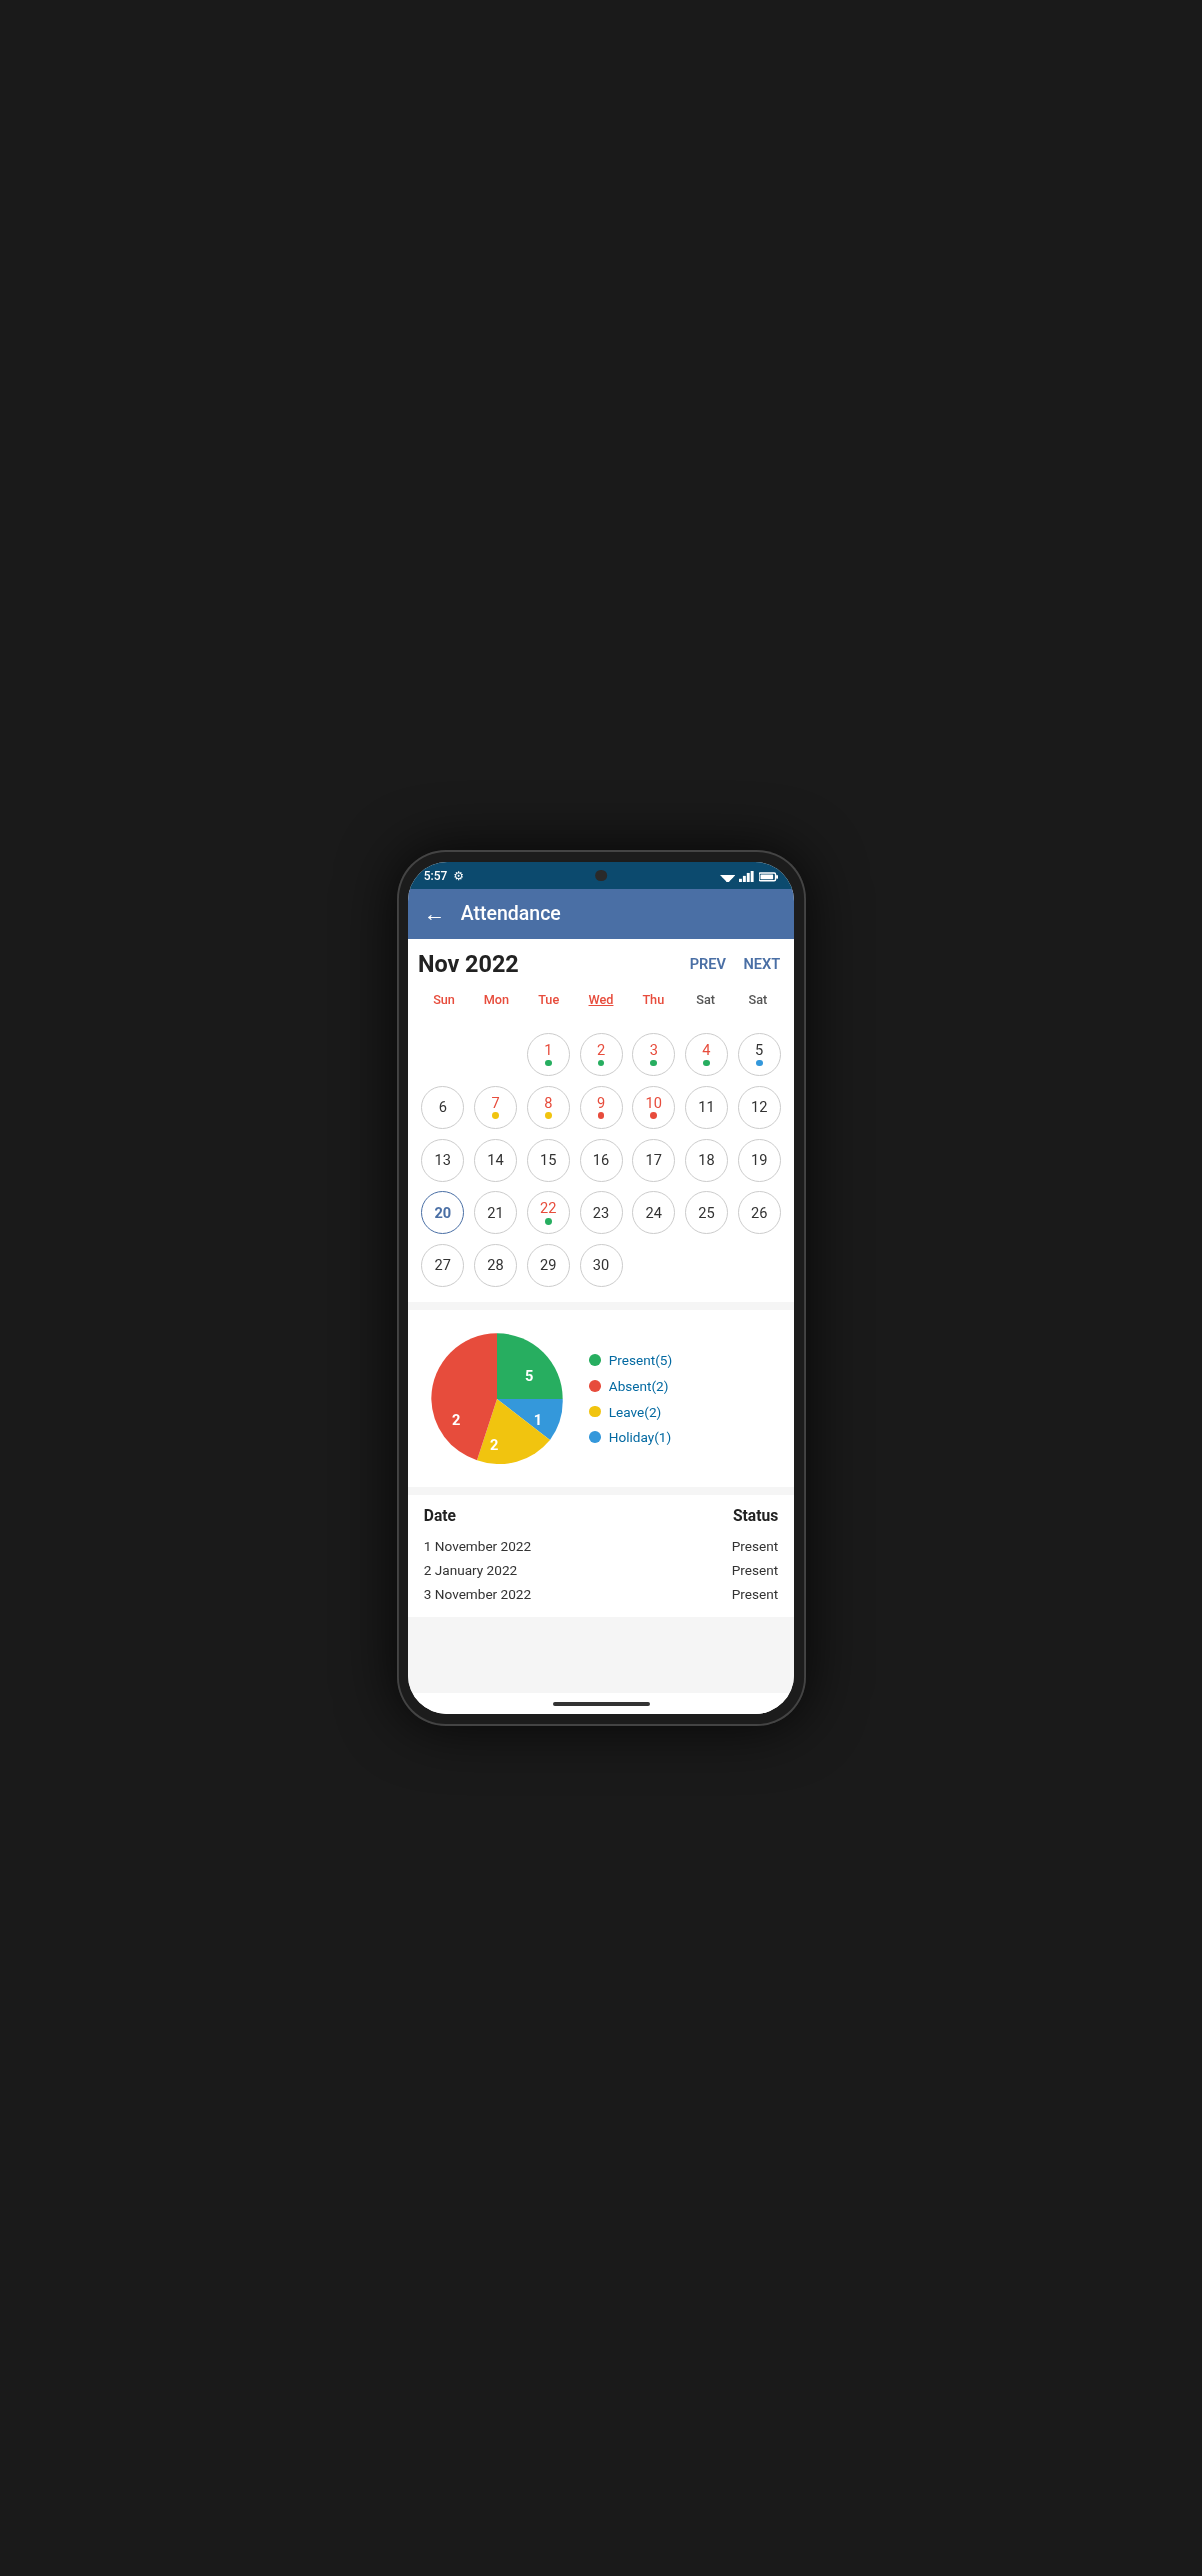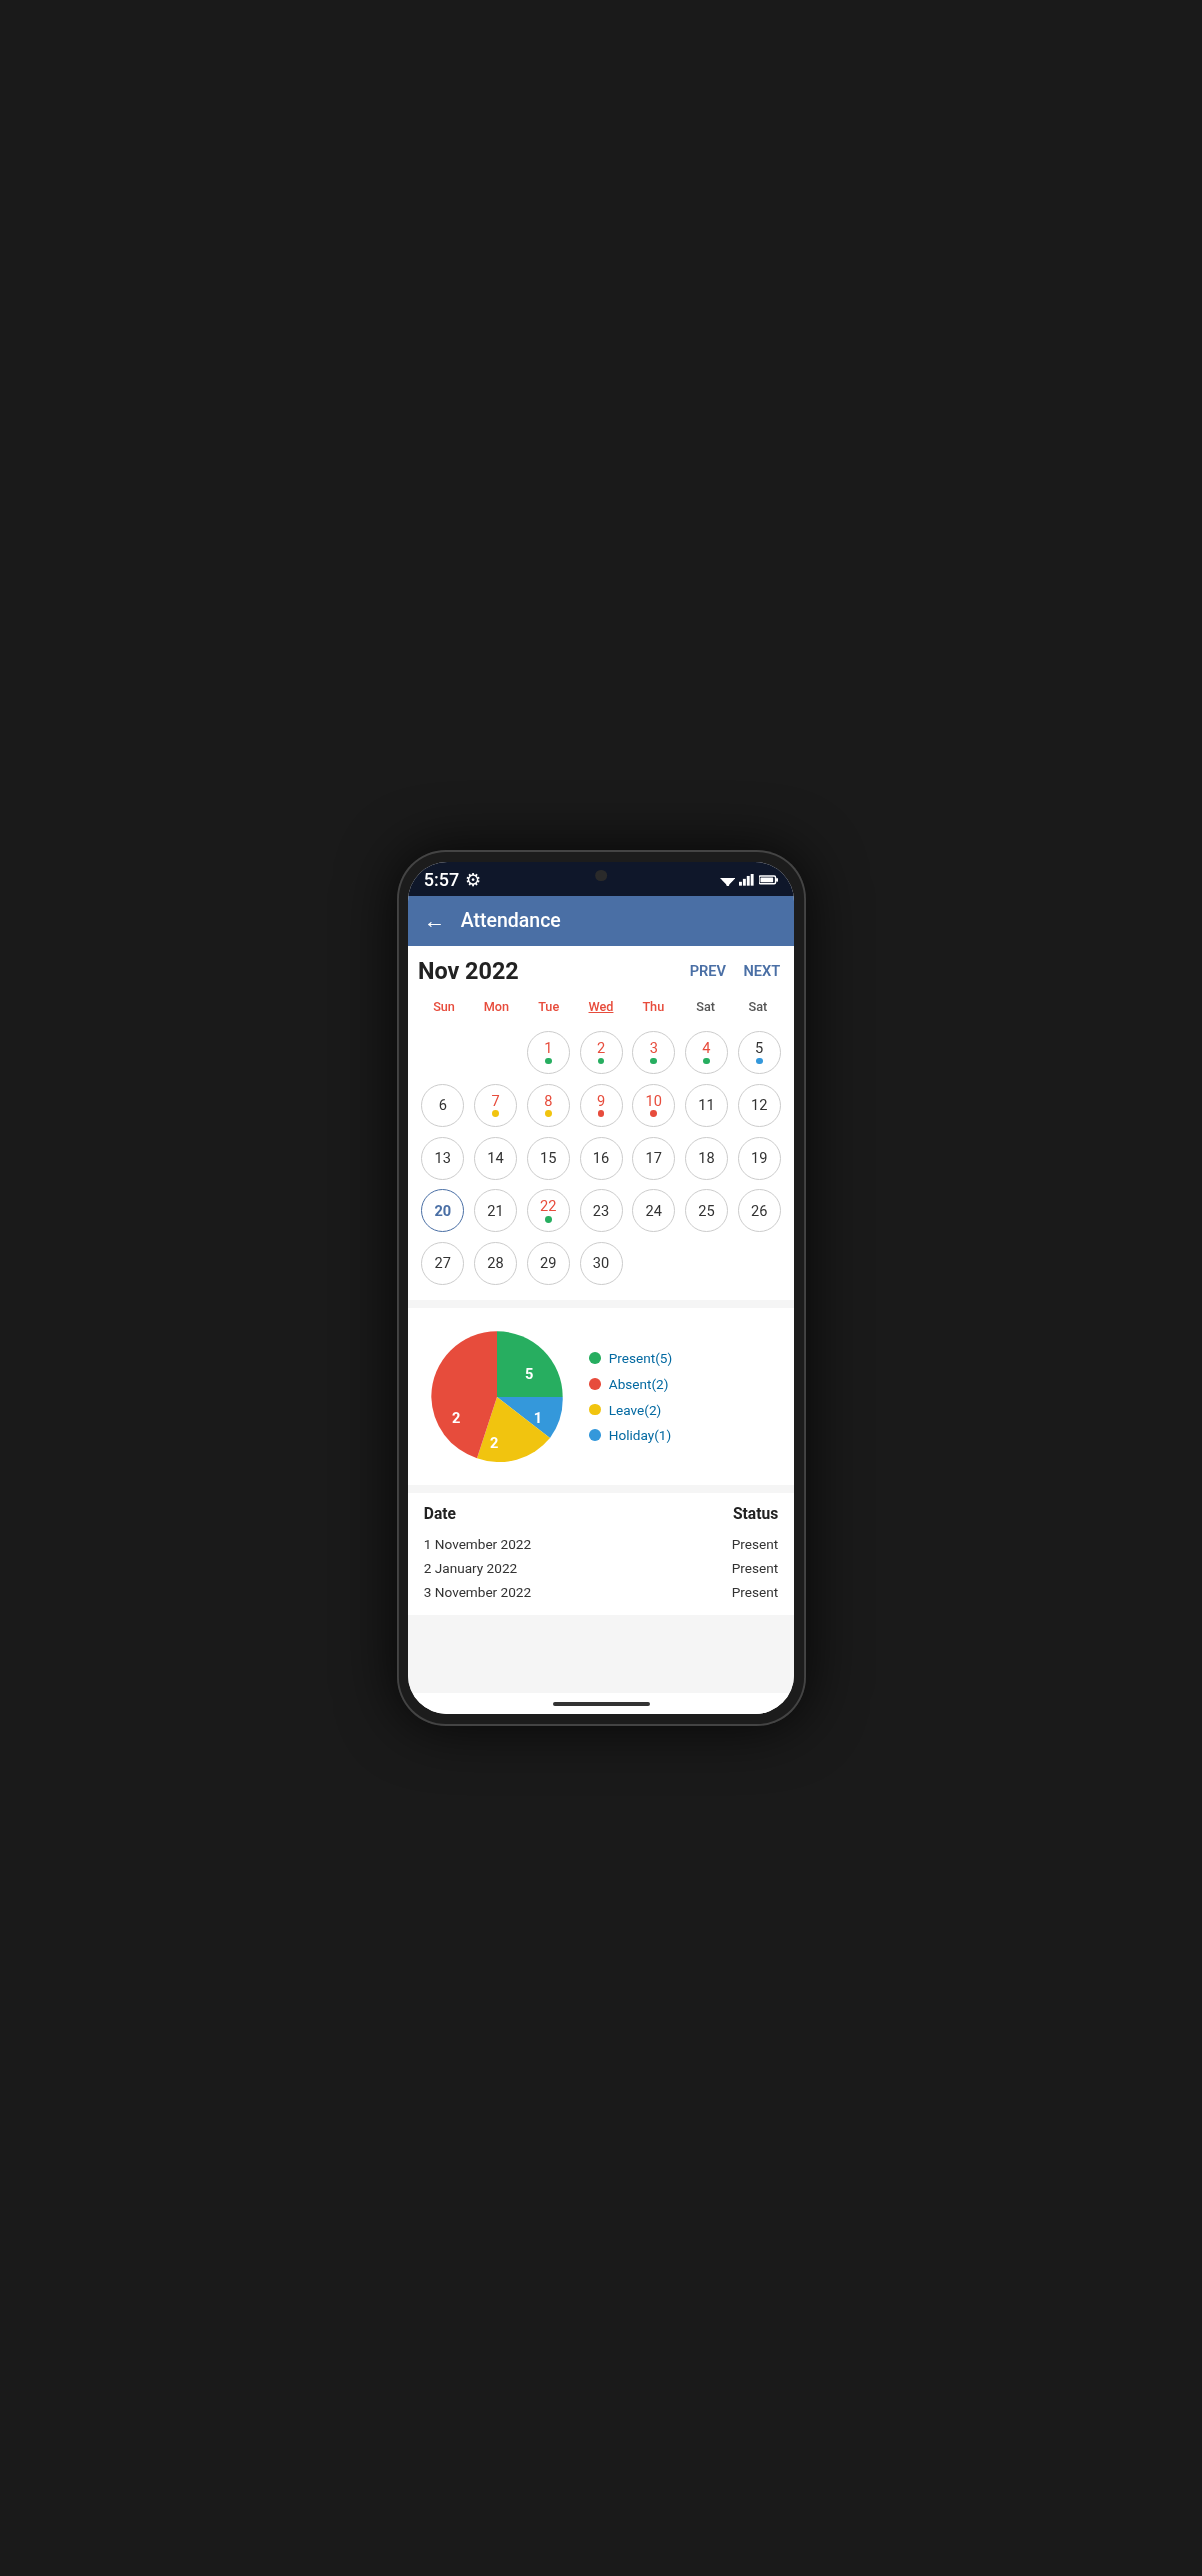--- a/index.html
+++ b/index.html
@@ -34,27 +34,27 @@
       top: 19.5px;
       left: 50%;
       transform: translateX(-50%);
       width: 11.7px;
       height: 11.7px;
       background: #2a2a2a;
       border-radius: 50%;
       z-index: 10;
     }
     .status-bar {
-      background: #0f172a;
+      background: #0c4a6e;
       color: white;
       padding: 7.8px 15.6px 5.8px;
       display: flex;
       justify-content: space-between;
       align-items: center;
-      font-size: 18px;
+      font-size: 12px;
       font-weight: 500;
     }
     .status-left {
       display: flex;
       align-items: center;
       gap: 5.8px;
     }
     .status-right {
       display: flex;
       align-items: center;
@@ -104,21 +104,21 @@
     .nav-btn {
       color: #4a6fa5;
       font-size: 14.6px;
       font-weight: 600;
       cursor: pointer;
       padding: 1.9px 3.9px;
     }
     .day-headers {
       display: grid;
       grid-template-columns: repeat(7, 1fr);
-      margin-bottom: 10px;
+      margin-bottom: 19px;
     }
     .day-header {
       text-align: center;
       font-size: 12.7px;
       font-weight: 500;
       padding: 3.9px 0;
     }
     .day-header.sun { color: #e74c3c; }
     .day-header.mon { color: #e74c3c; }
     .day-header.tue { color: #e74c3c; }

